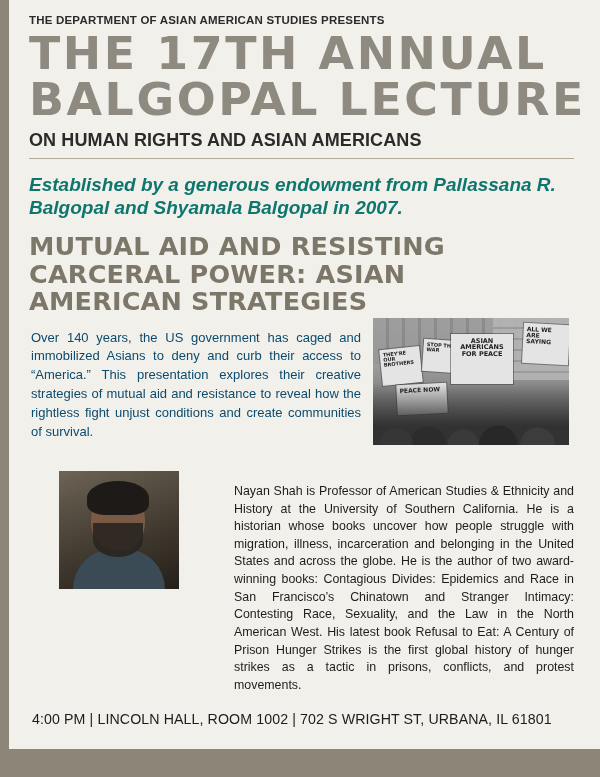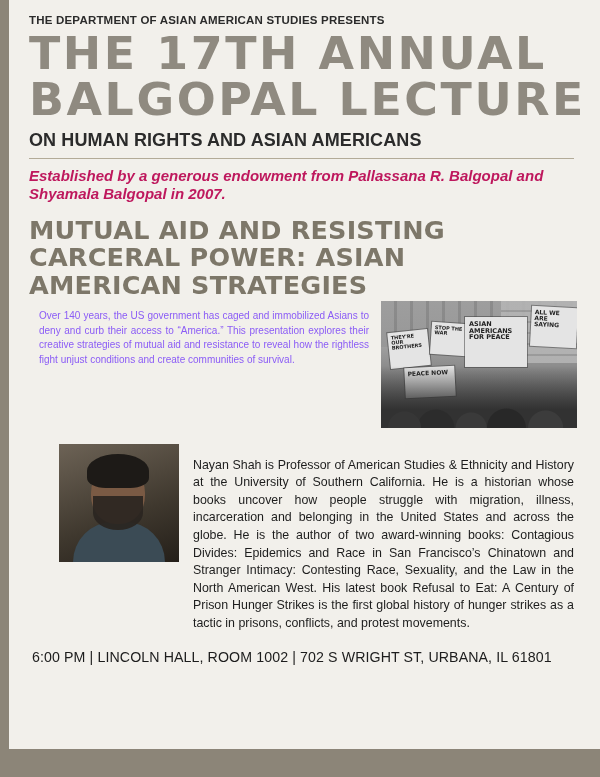--- a/index.html
+++ b/index.html
@@ -66,26 +66,26 @@
     margin: 8px 0 0 0;
     letter-spacing: 0.1px;
     text-transform: uppercase;
   }
   .rule {
     border: 0;
     border-top: 1px solid #b3ab98;
     margin: 7px 0 8px 0;
   }
   .endowment {
-    font-size: 15px;
+    font-size: 19px;
     font-weight: bold;
     font-style: italic;
-    color: #be185d;
+    color: #0f766e;
     line-height: 1.18;
-    margin: 8px 0 0 0;
+    margin: 15px 0 0 0;
     max-width: 545px;
   }
   .lecture-title {
     font-family: "DejaVu Sans", sans-serif;
     font-weight: bold;
     font-size: 25.5px;
     line-height: 1.08;
     color: #7d7769;
     letter-spacing: 0.2px;
     margin: 14px 8px 0 0;
@@ -100,25 +100,25 @@
     margin: 14px 0 6px 2px;
     text-transform: uppercase;
   }
   .abstract-row {
     display: flex;
     gap: 12px;
     align-items: flex-start;
   }
   .abstract {
     flex: 0 0 330px;
-    font-size: 10px;
+    font-size: 13px;
     line-height: 1.45;
-    color: #8b5cf6;
+    color: #0c4a6e;
     text-align: justify;
-    margin-left: 10px;
+    margin-left: 2px;
   }
   .photo-protest {
     flex: 0 0 196px;
     height: 127px;
     position: relative;
     overflow: hidden;
     background: #6f6a62;
     margin-top: 2px;
     filter: grayscale(100%);
   }
@@ -151,21 +151,21 @@
     position: absolute;
     background: #e8e4dc;
     color: #232323;
     font-family: "DejaVu Sans", sans-serif;
     font-weight: bold;
     line-height: 1.0;
     box-shadow: 0 0 0 1px rgba(60,55,50,.5);
   }
   .sign-a { left: 8px; top: 30px; width: 34px; height: 30px; font-size: 5px; padding: 3px; transform: rotate(-6deg); }
   .sign-b { left: 50px; top: 22px; width: 30px; height: 26px; font-size: 5px; padding: 3px; transform: rotate(4deg); }
-  .sign-c { left: 84px; top: 16px; width: 54px; height: 42px; font-size: 6.5px; padding: 4px; }
+  .sign-c { left: 78px; top: 16px; width: 54px; height: 42px; font-size: 6.5px; padding: 4px; text-align: center; }
   .sign-d { left: 150px; top: 6px; width: 40px; height: 34px; font-size: 6px; padding: 3px; transform: rotate(3deg); }
   .sign-e { left: 24px; top: 66px; width: 44px; height: 24px; font-size: 6px; padding: 3px; transform: rotate(-3deg); }
   .bio-row {
     display: flex;
     gap: 14px;
     align-items: flex-start;
     margin-top: 16px;
   }
   .photo-speaker {
     flex: 0 0 120px;
@@ -192,20 +192,21 @@
   .ps-body {
     position: absolute; left: 14px; bottom: 0; width: 92px; height: 40px;
     background: #3b4b55; border-radius: 40px 40px 0 0;
   }
   .bio {
     flex: 1;
     font-size: 12.4px;
     line-height: 1.42;
     color: #1d1d1d;
     text-align: justify;
+    margin-left: 41px;
   }
   .date {
     font-family: "DejaVu Sans", sans-serif;
     font-size: 40px;
     color: #3a3a3a;
     letter-spacing: 1.2px;
     margin: 18px 0 0 2px;
     font-weight: normal;
   }
   .venue {
@@ -269,16 +270,16 @@
       <div class="photo-speaker">
         <div class="ps-bg"></div>
         <div class="ps-body"></div>
         <div class="ps-head"></div>
         <div class="ps-beard"></div>
         <div class="ps-hair"></div>
       </div>
       <p class="bio">Nayan Shah is Professor of American Studies &amp; Ethnicity and History at the University of Southern California. He is a historian whose books uncover how people struggle with migration, illness, incarceration and belonging in the United States and across the globe. He is the author of two award-winning books: Contagious Divides: Epidemics and Race in San Francisco’s Chinatown and Stranger Intimacy: Contesting Race, Sexuality, and the Law in the North American West. His latest book Refusal to Eat: A Century of Prison Hunger Strikes is the first global history of hunger strikes as a tactic in prisons, conflicts, and protest movements.</p>
     </div>
 
-    <p class="venue">6:00 PM | LINCOLN HALL, ROOM 1002 | 702 S WRIGHT ST, URBANA, IL 61801</p>
+    <p class="venue">4:00 PM | LINCOLN HALL, ROOM 1002 | 702 S WRIGHT ST, URBANA, IL 61801</p>
 
   </div>
 </div>
 
 </body></html>

